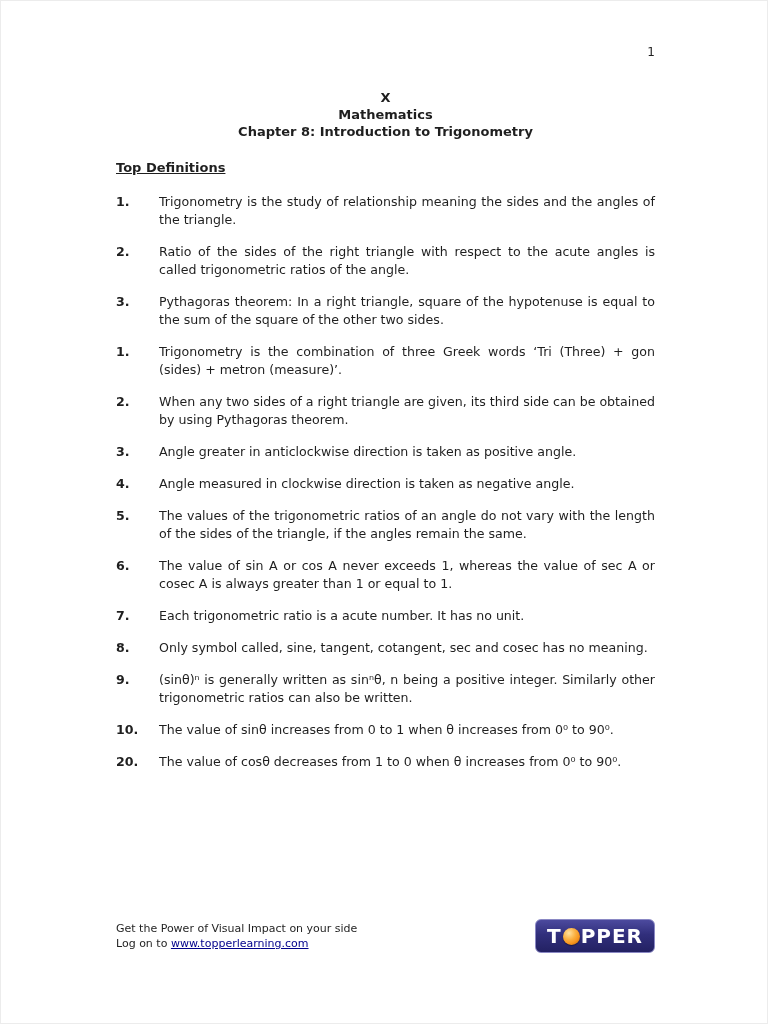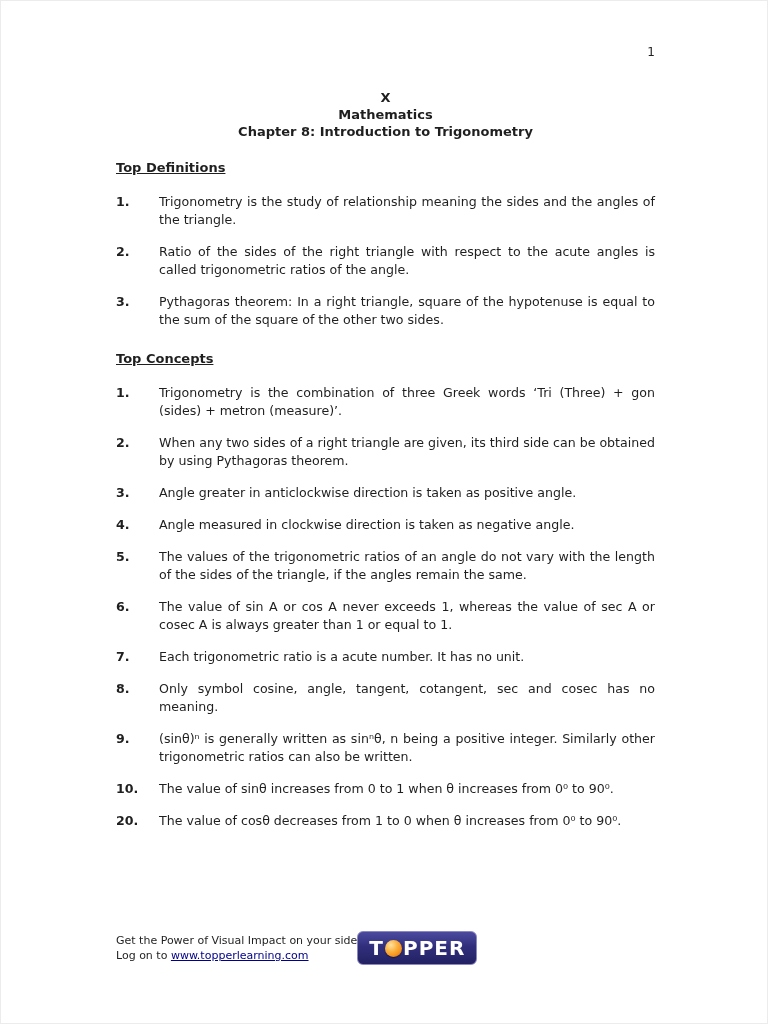--- a/index.html
+++ b/index.html
@@ -54,22 +54,23 @@
   }
   .item .txt {
     flex: 1;
     text-align: justify;
   }
   .item.gap-before { margin-top: 8px; }
   .footer {
     position: absolute;
     left: 115px;
     right: 112px;
-    bottom: 58px;
+    bottom: 70px;
     display: flex;
+    justify-content: space-between;
     align-items: center;
   }
   .footer-text {
     font-size: 11px;
     line-height: 15px;
   }
   .footer-link {
     color: #00008b;
     text-decoration: underline;
     cursor: pointer;
@@ -124,21 +125,20 @@
       <div class="item">
         <span class="num">2.</span>
         <span class="txt">Ratio of the sides of the right triangle with respect to the acute angles is called trigonometric ratios of the angle.</span>
       </div>
       <div class="item">
         <span class="num">3.</span>
         <span class="txt">Pythagoras theorem: In a right triangle, square of the hypotenuse is equal to the sum of the square of the other two sides.</span>
       </div>
     </div>
 
-    <div class="section-heading">Top Concepts</div>
 
     <div class="items">
       <div class="item">
         <span class="num">1.</span>
         <span class="txt">Trigonometry is the combination of three Greek words ‘Tri (Three) + gon (sides) + metron (measure)’.</span>
       </div>
       <div class="item">
         <span class="num">2.</span>
         <span class="txt">When any two sides of a right triangle are given, its third side can be obtained by using Pythagoras theorem.</span>
       </div>
@@ -157,21 +157,21 @@
       <div class="item">
         <span class="num">6.</span>
         <span class="txt">The value of sin A or cos A never exceeds 1, whereas the value of sec A or cosec A is always greater than 1 or equal to 1.</span>
       </div>
       <div class="item">
         <span class="num">7.</span>
         <span class="txt">Each trigonometric ratio is a acute number. It has no unit.</span>
       </div>
       <div class="item">
         <span class="num">8.</span>
-        <span class="txt">Only symbol cosine, angle, tangent, cotangent, sec and cosec has no meaning.</span>
+        <span class="txt">Only symbol called, sine, tangent, cotangent, sec and cosec has no meaning.</span>
       </div>
       <div class="item">
         <span class="num">9.</span>
         <span class="txt">(sinθ)ⁿ is generally written as sinⁿθ, n being a positive integer. Similarly other trigonometric ratios can also be written.</span>
       </div>
       <div class="item gap-before">
         <span class="num">10.</span>
         <span class="txt">The value of sinθ increases from 0 to 1 when θ increases from 0⁰ to 90⁰.</span>
       </div>
       <div class="item">

